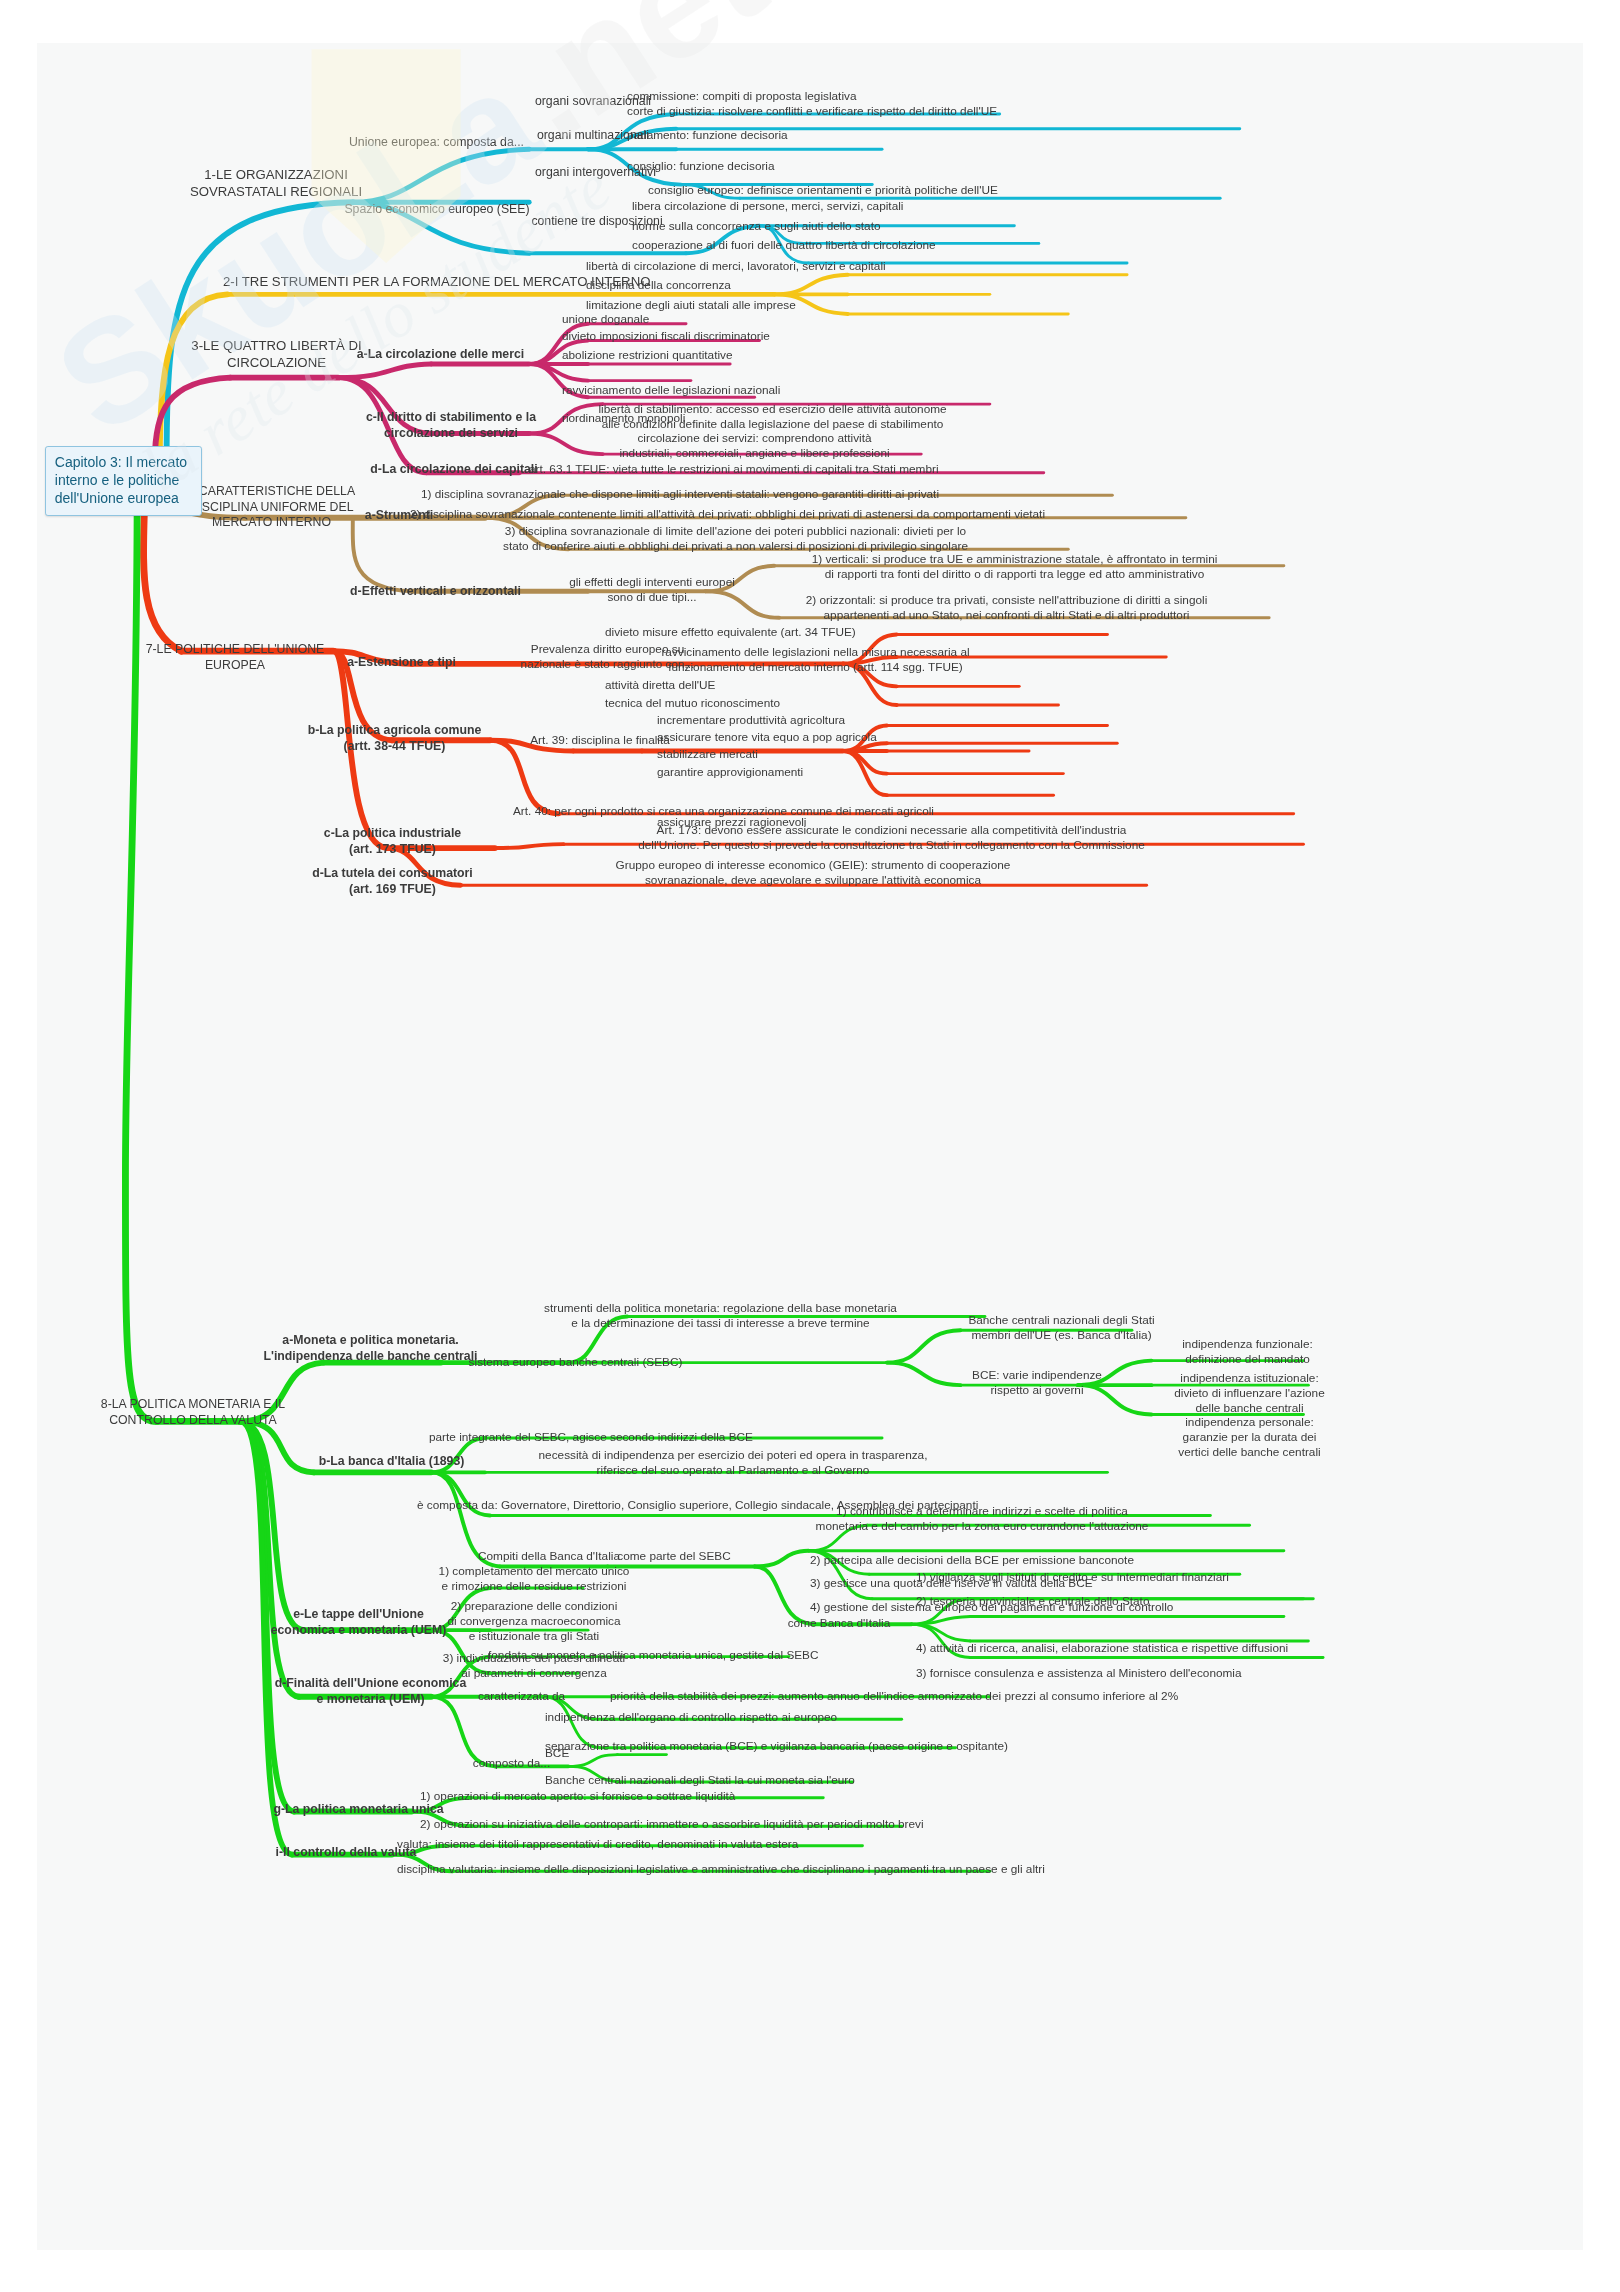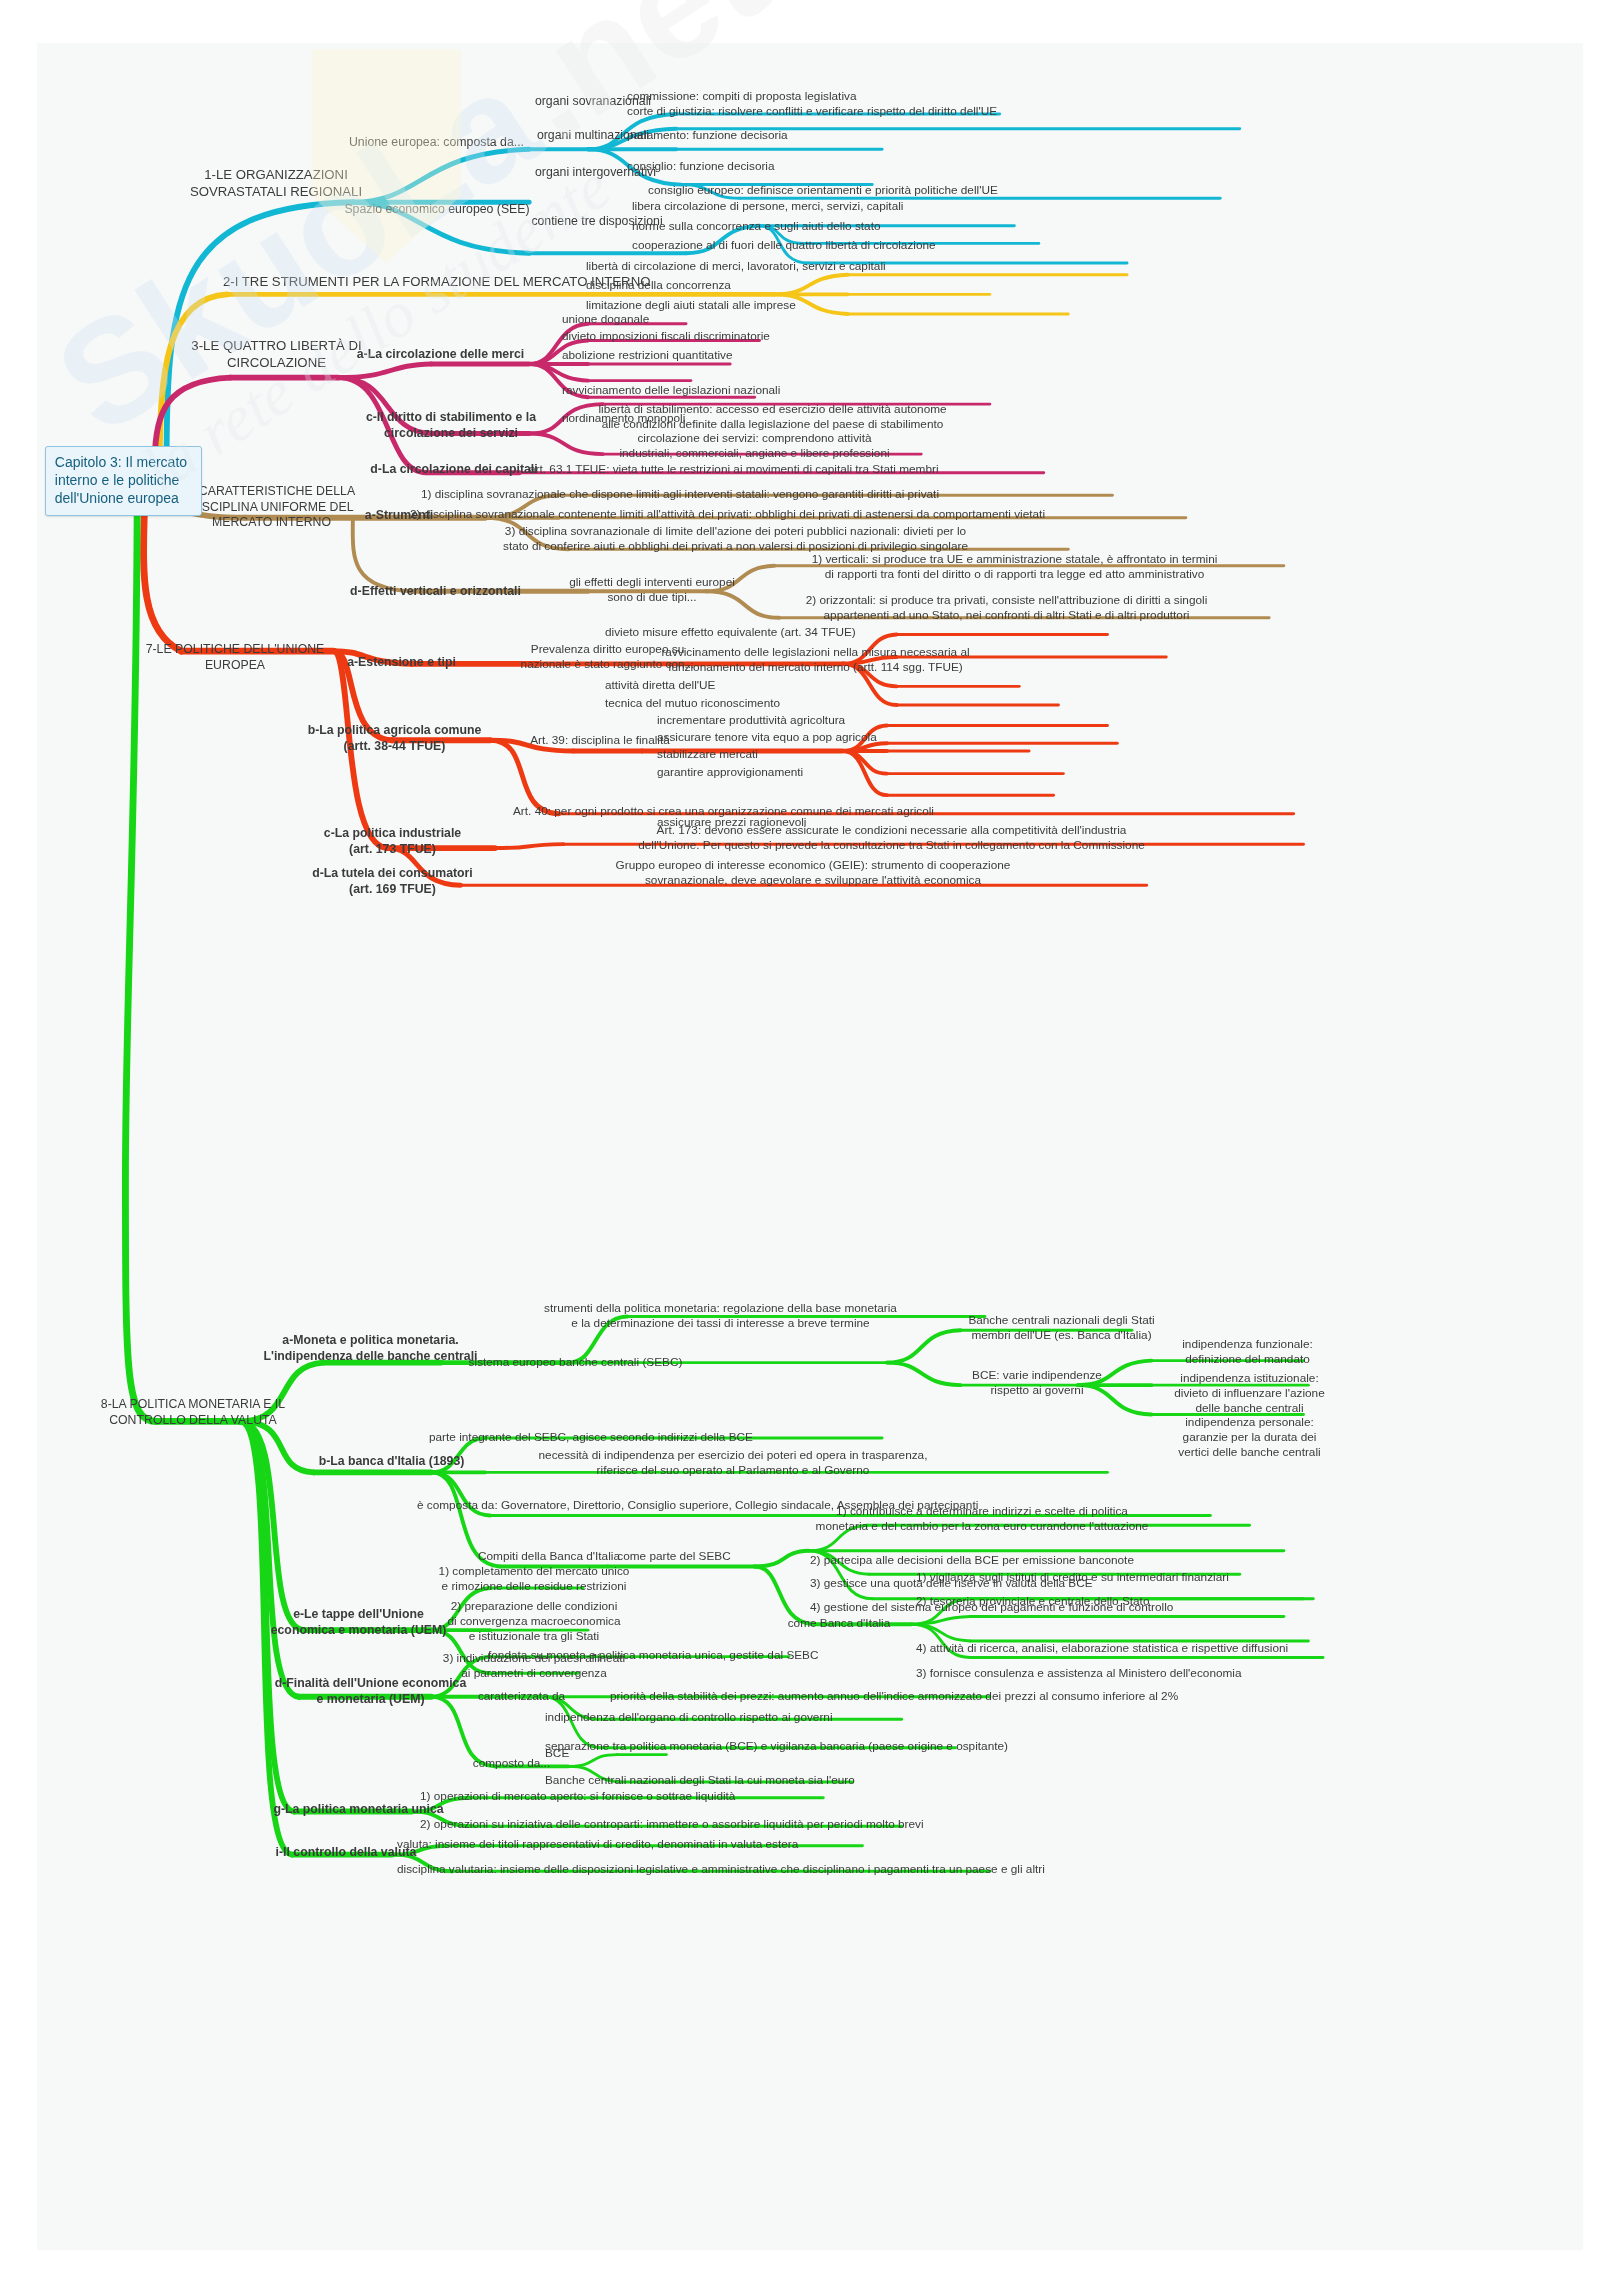--- a/index.html
+++ b/index.html
@@ -396,21 +396,21 @@
 di convergenza macroeconomica
 e istituzionale tra gli Stati</div>
   <div class="node ctr s115" style="left:426px;top:1651px;width:216px;">3) individuazione dei paesi allineati
 ai parametri di convergenza</div>
 
   <div class="node ctr s12 b" style="left:260px;top:1676px;width:221px;">d-Finalità dell'Unione economica
 e monetaria (UEM)</div>
   <div class="node lft s115" style="left:488px;top:1648px;width:412px;">fondata su moneta e politica monetaria unica, gestite dal SEBC</div>
   <div class="node ctr s115" style="left:443px;top:1689px;width:157px;">caratterizzata da</div>
   <div class="node lft s115" style="left:610px;top:1689px;width:725px;">priorità della stabilità dei prezzi: aumento annuo dell'indice armonizzato dei prezzi al consumo inferiore al 2%</div>
-  <div class="node lft s115" style="left:545px;top:1710px;width:510px;">indipendenza dell'organo di controllo rispetto ai governi</div>
+  <div class="node lft s115" style="left:545px;top:1710px;width:510px;">indipendenza dell'organo di controllo rispetto ai europeo</div>
   <div class="node lft s115" style="left:545px;top:1739px;width:627px;">separazione tra politica monetaria (BCE) e vigilanza bancaria (paese origine e ospitante)</div>
   <div class="node ctr s115" style="left:443px;top:1756px;width:137px;">composto da...</div>
   <div class="node lft s115" style="left:545px;top:1746px;width:118px;">BCE</div>
   <div class="node lft s115" style="left:545px;top:1773px;width:470px;">Banche centrali nazionali degli Stati la cui moneta sia l'euro</div>
 
   <div class="node ctr s12 b" style="left:253px;top:1802px;width:211px;">g-La politica monetaria unica</div>
   <div class="node lft s115" style="left:420px;top:1789px;width:451px;">1) operazioni di mercato aperto: si fornisce o sottrae liquidità</div>
   <div class="node lft s115" style="left:420px;top:1817px;width:588px;">2) operazioni su iniziativa delle controparti: immettere o assorbire liquidità per periodi molto brevi</div>
 
   <div class="node ctr s12 b" style="left:253px;top:1845px;width:186px;">i-Il controllo della valuta</div>

